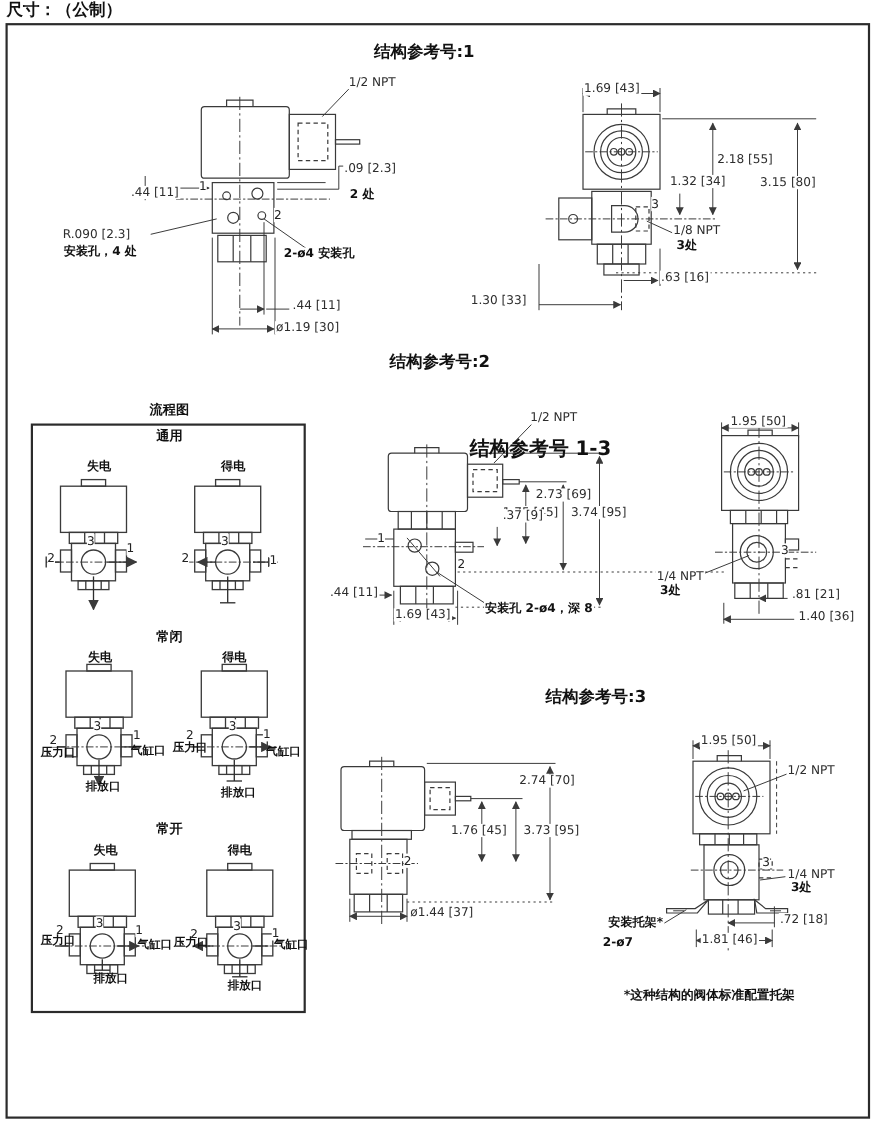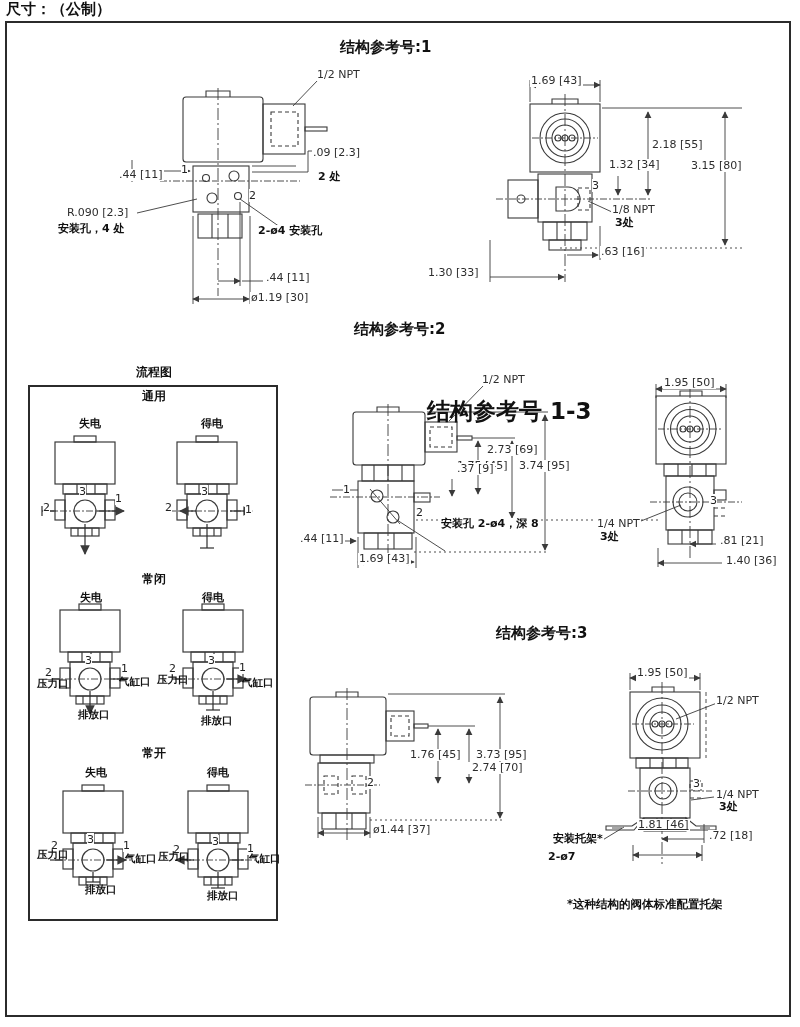--- a/index.html
+++ b/index.html
@@ -3,21 +3,21 @@
 <meta charset="utf-8">
 <style>
   html,body{margin:0;padding:0;background:#fff;}
   .page{position:relative;width:800px;height:1027px;background:#fff;overflow:hidden;
         font-family:"DejaVu Sans","Liberation Sans",sans-serif;color:#1a1a1a;}
   .frame{position:absolute;left:5px;top:21px;width:782px;height:992px;border:2px solid #2b2b2b;}
   .flowbox{position:absolute;left:28px;top:385px;width:246px;height:532px;border:2px solid #2b2b2b;}
   .lb{position:absolute;font-size:11px;color:#2d2d2d;white-space:nowrap;line-height:1.05;background:#fff;padding:0 1px;}
   .b{font-weight:bold;color:#111;}
   .h{position:absolute;font-size:15px;font-weight:bold;color:#111;white-space:nowrap;background:#fff;}
-  .h2{position:absolute;font-size:23px;font-weight:bold;color:#111;white-space:nowrap;}
+  .h2{position:absolute;font-size:18px;font-weight:bold;color:#111;white-space:nowrap;}
   .g{position:absolute;font-size:12px;font-weight:bold;color:#111;white-space:nowrap;background:#fff;}
   .st{position:absolute;font-size:11px;font-weight:bold;color:#111;white-space:nowrap;}
   .pn{position:absolute;font-size:11px;color:#222;white-space:nowrap;background:#fff;}
   .cn{position:absolute;font-size:10.5px;font-weight:bold;color:#111;white-space:nowrap;}
   .fn{position:absolute;font-size:11.5px;font-weight:bold;color:#111;white-space:nowrap;}
   svg.art{position:absolute;left:0;top:0;}
 </style>
 </head>
 <body>
 
@@ -306,21 +306,21 @@
 
   <div class="h" style="left:340px;top:38px;">结构参考号:1</div>
   <div class="h" style="left:343px;top:320px;margin-left:11px;">结构参考号:2</div>
   <div class="h2" style="left:427px;top:396px;">结构参考号 1-3</div>
   <div class="h" style="left:496px;top:624px;">结构参考号:3</div>
 
   <span class="lb" style="left:316px;top:69px;">1/2 NPT</span>
   <span class="lb" style="left:312px;top:147px;">.09 [2.3]</span>
   <span class="lb b" style="left:317px;top:171px;text-align:center;">2 处</span>
   <span class="lb" style="left:118px;top:169px;">.44 [11]</span>
-  <span class="lb" style="left:56px;top:207px;margin-left:10px;">R.090 [2.3]</span>
+  <span class="lb" style="left:56px;top:207px;">R.090 [2.3]</span>
   <span class="lb b" style="left:57px;top:223px;">安装孔，4 处</span>
   <span class="pn" style="left:181px;top:163px;">1</span>
   <span class="pn" style="left:249px;top:189px;">2</span>
   <span class="lb b" style="left:257px;top:225px;">2-ø4 安装孔</span>
   <span class="lb" style="left:265px;top:272px;">.44 [11]</span>
   <span class="lb" style="left:250px;top:292px;">ø1.19 [30]</span>
 
   <span class="lb" style="left:530px;top:75px;">1.69 [43]</span>
   <span class="lb" style="left:651px;top:139px;">2.18 [55]</span>
   <span class="lb" style="left:608px;top:159px;">1.32 [34]</span>
@@ -378,39 +378,39 @@
 
   <span class="lb" style="left:481px;top:374px;">1/2 NPT</span>
   <span class="lb" style="left:486px;top:444px;">2.73 [69]</span>
   <span class="lb" style="left:456px;top:460px;">1.75 [45]</span>
   <span class="lb" style="left:518px;top:460px;">3.74 [95]</span>
   <span class="lb" style="left:436px;top:463px;margin-left:20px;">.37 [9]</span>
   <span class="pn" style="left:343px;top:483px;">1</span>
   <span class="pn" style="left:416px;top:506px;">2</span>
   <span class="lb" style="left:299px;top:533px;">.44 [11]</span>
   <span class="lb" style="left:358px;top:553px;">1.69 [43]</span>
-  <span class="lb b" style="left:440px;top:518px;">安装孔 2-ø4，深 8</span>
+  <span class="lb b" style="left:440px;top:547px;">安装孔 2-ø4，深 8</span>
 
   <span class="lb" style="left:663px;top:377px;">1.95 [50]</span>
   <span class="pn" style="left:710px;top:494px;">3</span>
   <span class="lb" style="left:596px;top:518px;">1/4 NPT</span>
   <span class="lb b" style="left:599px;top:531px;">3处</span>
   <span class="lb" style="left:719px;top:535px;">.81 [21]</span>
   <span class="lb" style="left:725px;top:555px;">1.40 [36]</span>
 
-  <span class="lb" style="left:440px;top:762px;padding-left:32px;">2.74 [70]</span>
+  <span class="lb" style="left:440px;top:704px;padding-left:32px;">2.74 [70]</span>
   <span class="lb" style="left:409px;top:749px;">1.76 [45]</span>
   <span class="lb" style="left:475px;top:749px;">3.73 [95]</span>
   <span class="pn" style="left:367px;top:776px;">2</span>
   <span class="lb" style="left:372px;top:824px;">ø1.44 [37]</span>
 
   <span class="lb" style="left:636px;top:667px;">1.95 [50]</span>
   <span class="lb" style="left:715px;top:695px;">1/2 NPT</span>
   <span class="pn" style="left:693px;top:777px;">3</span>
   <span class="lb" style="left:715px;top:789px;">1/4 NPT</span>
   <span class="lb b" style="left:718px;top:801px;">3处</span>
   <span class="lb b" style="left:552px;top:833px;">安装托架*</span>
   <span class="lb b" style="left:547px;top:851px;">2-ø7</span>
   <span class="lb" style="left:708px;top:830px;">.72 [18]</span>
-  <span class="lb" style="left:637px;top:819px;text-decoration:underline;">1.81 [46]</span>
+  <span class="lb" style="left:637px;top:848px;">1.81 [46]</span>
   <div class="fn" style="left:567px;top:897px;">*这种结构的阀体标准配置托架</div>
 
 </div>
 
 </body></html>

